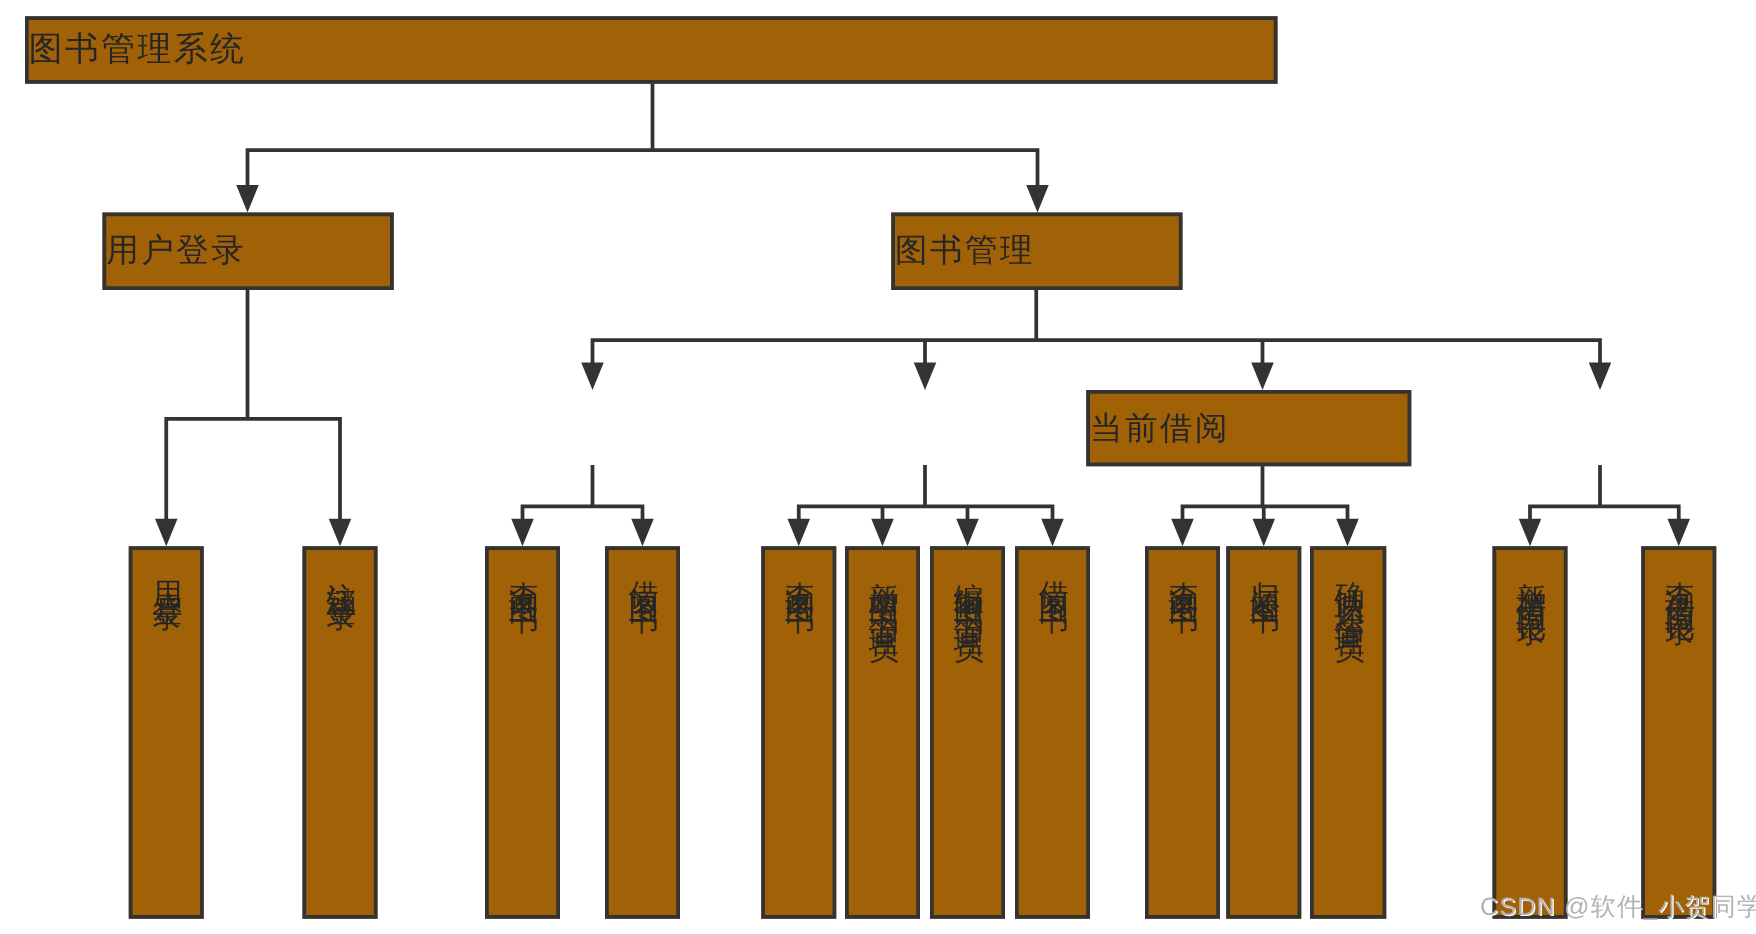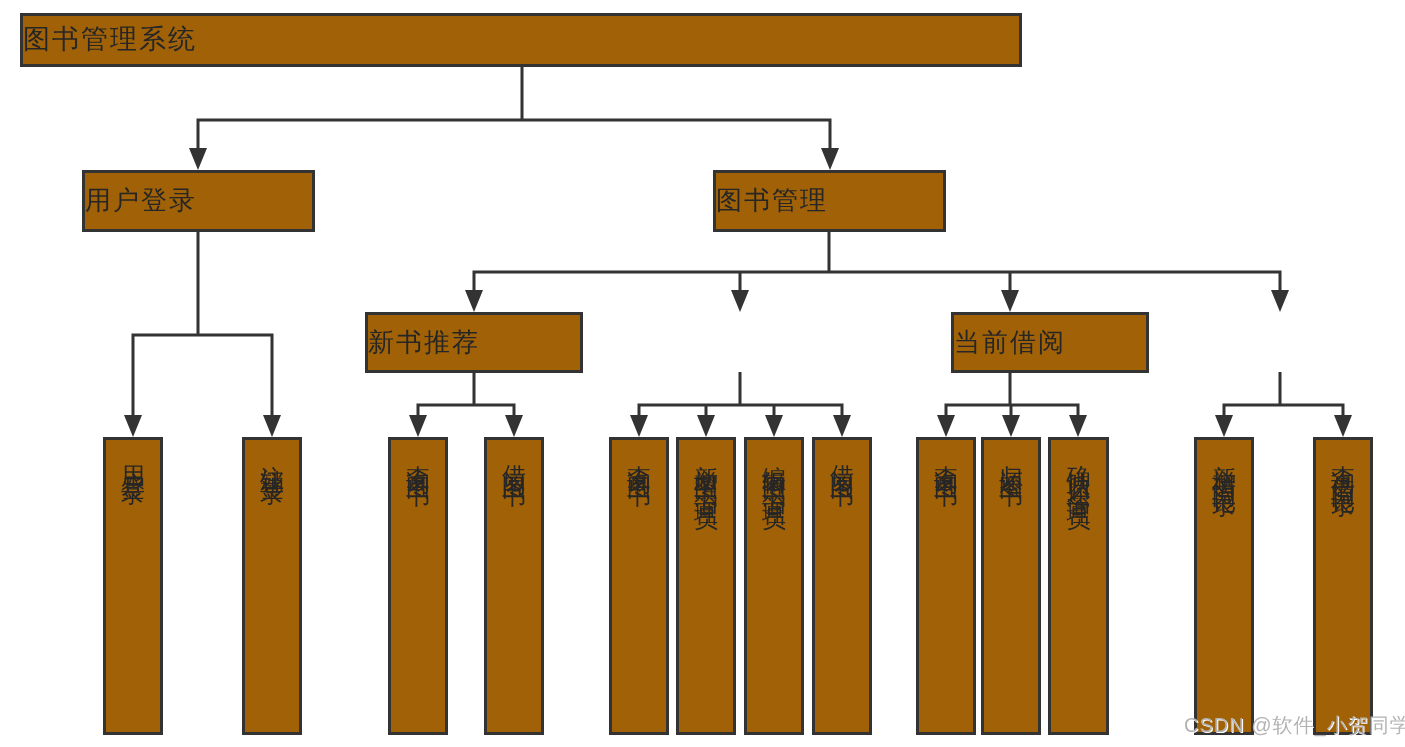--- a/index.html
+++ b/index.html
@@ -94,24 +94,21 @@
     <span>图书管理系统</span>
   </div>
 
   <div class="box h" style="left:82px;top:170px;width:233px;height:62px">
     <span>用户登录</span>
   </div>
   <div class="box h" style="left:713px;top:170px;width:233px;height:62px">
     <span>图书管理</span>
   </div>
 
-  <div class="box h" style="left:365px;top:312px;width:218px;height:61px">
-    <span>新书推荐</span>
-  </div>
-  <div class="box h" style="left:951px;top:312px;width:198px;height:61px">
+  <div class="box h" style="left:869px;top:312px;width:260px;height:61px">
     <span>当前借阅</span>
   </div>
 
   <div class="box leaf" style="left:103px;top:437px;width:60px;height:298px">
     <span>用户登录</span>
   </div>
   <div class="box leaf" style="left:242px;top:437px;width:60px;height:298px">
     <span>注销登录</span>
   </div>
 

